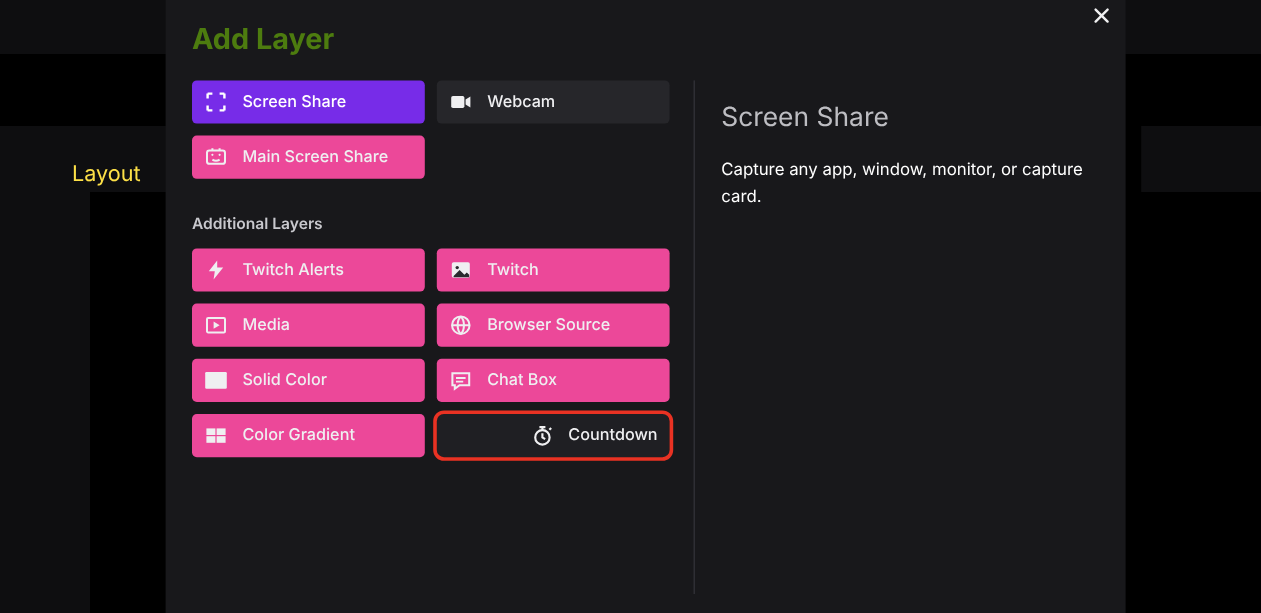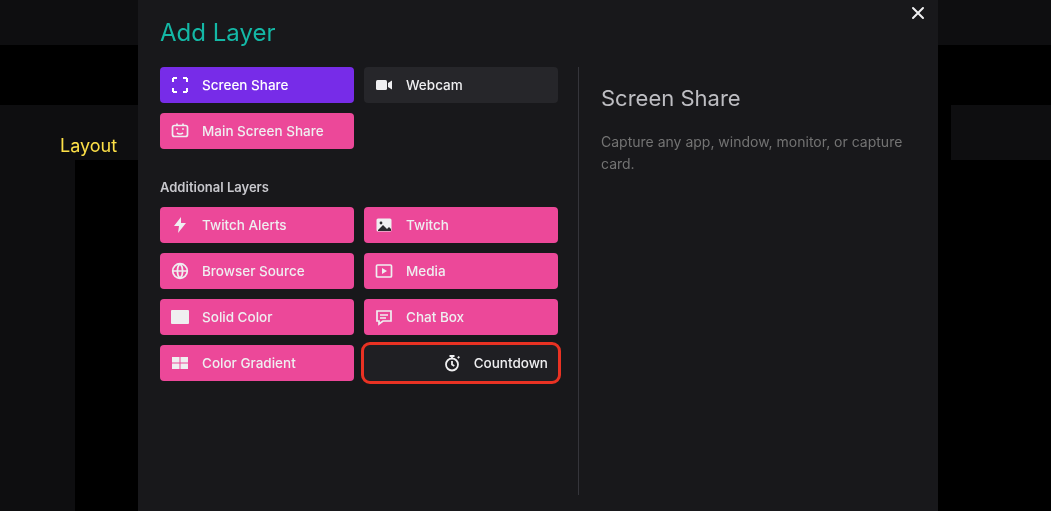--- a/index.html
+++ b/index.html
@@ -42,21 +42,21 @@
     top: 0; left: 138px;
     width: 800px; height: 511px;
     background: #18181b;
     display: flex;
     flex-direction: column;
   }
   .modal-header {
     padding: 18px 22px 0 22px;
   }
   .modal-title {
-    font-size: 24px; font-weight: 400; color: #14b8a6;
+    font-size: 24px; font-weight: 700; color: #4d7c0f;
   }
   .modal-body {
     display: flex;
     flex: 1 1 auto;
     padding: 0 22px 16px 22px;
     margin-top: 20px;
   }
   .left-col {
     width: 418px;
     padding-right: 18px;
@@ -106,21 +106,21 @@
     border-radius: 6px;
     background: #1f1f23;
     justify-content: flex-end;
   }
   .tile .icon {
     width: 20px; height: 20px; display:flex; align-items:center; justify-content:center;
     flex: 0 0 20px;
   }
   .tile .icon svg { width: 20px; height: 20px; display:block; }
   .right-title { font-size: 22px; font-weight: 400; color: #bdbdc2; margin-bottom: 20px; }
-  .right-desc { font-size: 14px; color: #737373; line-height: 1.55; max-width: 310px; }
+  .right-desc { font-size: 14px; color: #ffffff; line-height: 1.55; max-width: 310px; }
 
   .close-btn {
     position: absolute;
     top: 2px; left: 905px;
     width: 26px; height: 26px;
     display:flex; align-items:center; justify-content:center;
     color: #efeff1;
     cursor: pointer;
   }
   .close-btn svg { width: 16px; height:16px; }
@@ -203,35 +203,35 @@
               <circle cx="7" cy="8" r="1.4" fill="#2a2a2e"></circle>
               <path d="M4 15 L9 10 L13 14 L15 12 L17 14 V16 H4 Z" fill="#2a2a2e"></path>
             </svg>
           </span>
           <span>Twitch</span>
         </div>
 
         <div class="tile">
           <span class="icon">
             <svg viewBox="0 0 20 20" fill="none" stroke="currentColor" stroke-width="1.7">
+              <rect x="2.5" y="4" width="15" height="12" rx="1"></rect>
+              <path d="M8 7 L13 10 L8 13 Z" fill="currentColor" stroke="none"></path>
+            </svg>
+          </span>
+          <span>Media</span>
+        </div>
+
+        <div class="tile">
+          <span class="icon">
+            <svg viewBox="0 0 20 20" fill="none" stroke="currentColor" stroke-width="1.7">
               <circle cx="10" cy="10" r="7.3"></circle>
               <path d="M2.7 10 H17.3 M10 2.7 C6.5 6 6.5 14 10 17.3 M10 2.7 C13.5 6 13.5 14 10 17.3"></path>
             </svg>
           </span>
           <span>Browser Source</span>
-        </div>
-
-        <div class="tile">
-          <span class="icon">
-            <svg viewBox="0 0 20 20" fill="none" stroke="currentColor" stroke-width="1.7">
-              <rect x="2.5" y="4" width="15" height="12" rx="1"></rect>
-              <path d="M8 7 L13 10 L8 13 Z" fill="currentColor" stroke="none"></path>
-            </svg>
-          </span>
-          <span>Media</span>
         </div>
 
 
         <div class="tile">
           <span class="icon">
             <span class="solid-swatch"></span>
           </span>
           <span>Solid Color</span>
         </div>
 

